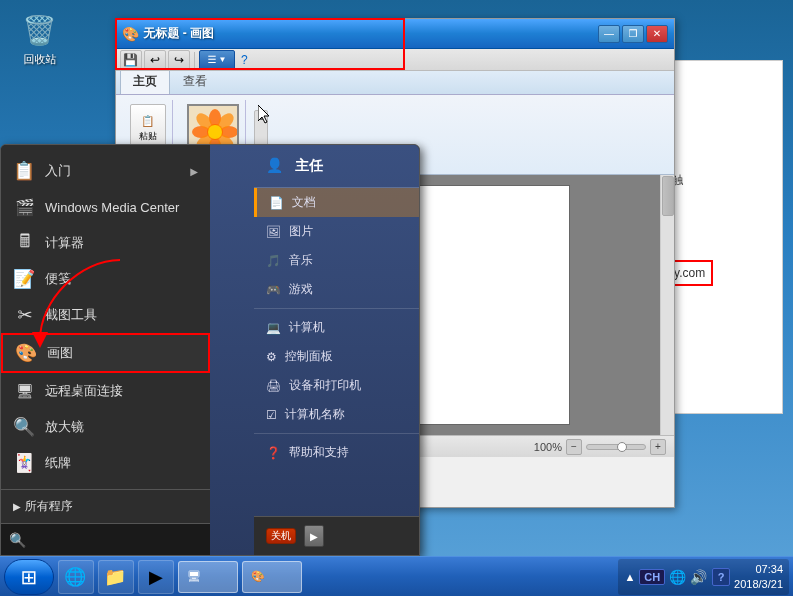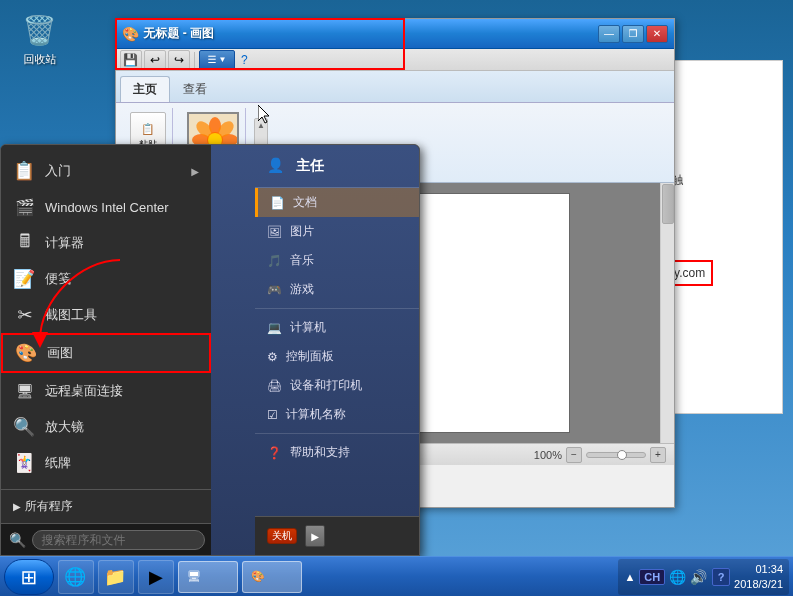--- a/index.html
+++ b/index.html
@@ -117,21 +117,21 @@
 
     .qat-separator {
       width: 1px;
       height: 16px;
       background: #bbb;
       margin: 0 2px;
     }
 
     
     .ribbon-tabs {
-      height: 32px;
+      height: 24px;
       background: linear-gradient(180deg, #e0ecf8 0%, #ccdff0 100%);
       display: flex;
       align-items: flex-end;
       padding: 0 4px;
       border-bottom: 1px solid #aac;
     }
 
     .ribbon-tab {
       padding: 4px 12px;
       font-size: 12px;
@@ -724,21 +724,21 @@
       <div class="start-menu-pinned">
 
         <div class="start-item">
           <div class="start-item-icon">📋</div>
           <span>入门</span>
           <span style="margin-left:auto;font-size:10px;color:#aaa;">▶</span>
         </div>
 
         <div class="start-item">
           <div class="start-item-icon" style="font-size:16px;">🎬</div>
-          <span>Windows Intel Center</span>
+          <span>Windows Media Center</span>
         </div>
 
         <div class="start-item">
           <div class="start-item-icon">🖩</div>
           <span>计算器</span>
         </div>
 
         <div class="start-item">
           <div class="start-item-icon">📝</div>
           <span>便笺</span>
@@ -773,21 +773,20 @@
 
       <div class="start-menu-all-programs">
         <span style="display:flex;align-items:center;gap:4px;">
           <span style="font-size:10px;">▶</span>
           <span>所有程序</span>
         </span>
       </div>
 
       <div class="start-search-box">
         <span style="color:#888;font-size:14px;">🔍</span>
-        <input class="start-search-input" type="text" placeholder="搜索程序和文件" style="">
       </div>
     </div>
 
     <div class="start-menu-right">
       <div class="start-right-header">
         <span>👤</span>
         <span style="margin-left:8px;">主任</span>
       </div>
 
       <div class="start-right-item active-highlight">
@@ -899,19 +898,19 @@
 
       <div class="ch-badge">CH</div>
 
       <span style="color:white;font-size:14px;cursor:pointer;">🌐</span>
 
       <span style="color:white;font-size:14px;cursor:pointer;">🔊</span>
 
       <div style="width:18px;height:18px;background:#1a3a80;border:1px solid #4466cc;border-radius:2px;display:flex;align-items:center;justify-content:center;cursor:pointer;color:#88aaff;font-size:11px;font-weight:bold;">?</div>
 
       <div class="tray-clock">
-        <div>01:34</div>
+        <div>07:34</div>
         <div>2018/3/21</div>
       </div>
     </div>
   </div>
 
 </div>
 
 </body></html>

